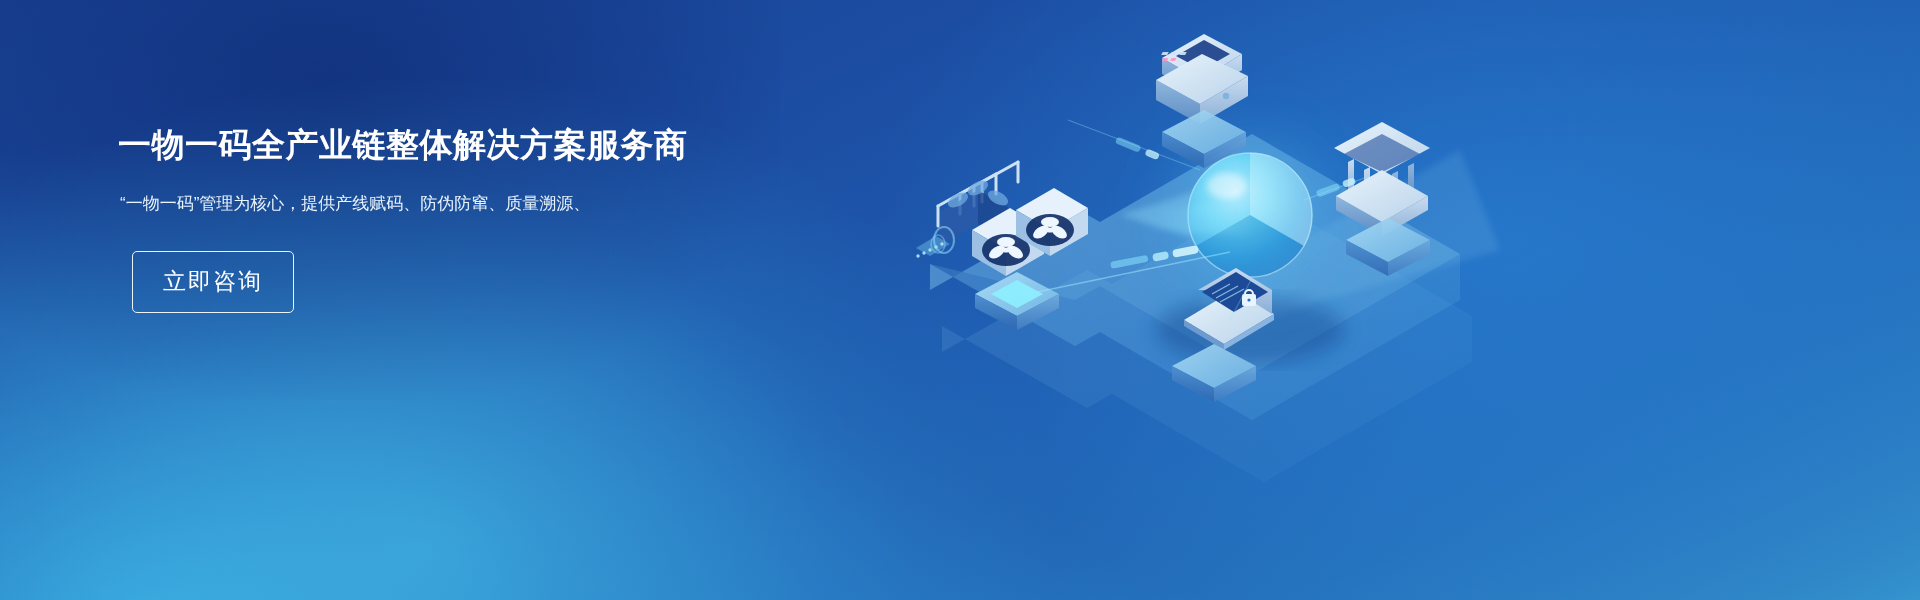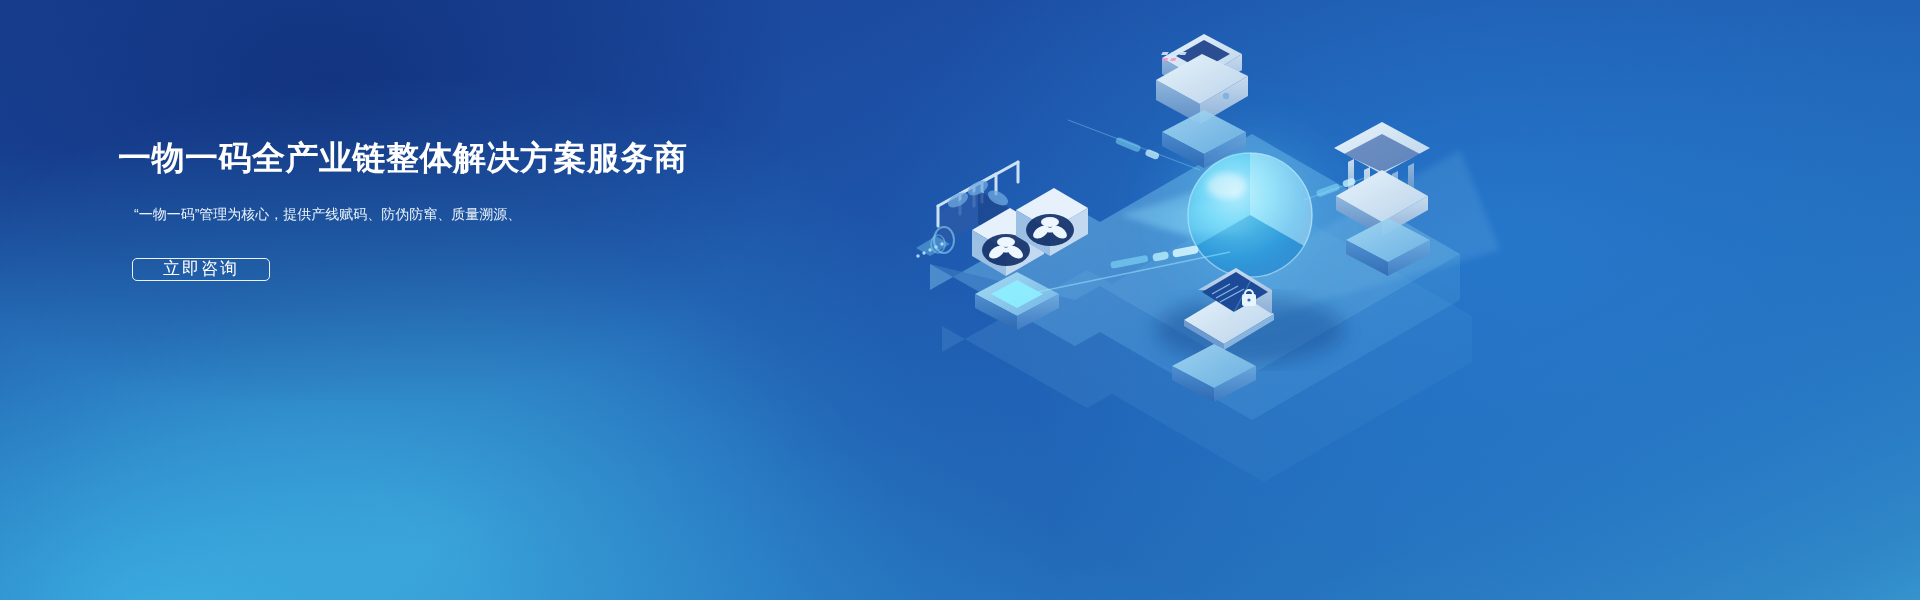--- a/index.html
+++ b/index.html
@@ -30,49 +30,49 @@
     left: -120px; top: -220px;
     width: 900px; height: 620px;
     background: radial-gradient(ellipse at 50% 50%, rgba(16,46,120,0.75) 0%, rgba(18,52,130,0.35) 50%, rgba(20,60,140,0) 75%);
     pointer-events: none;
   }
 
   
   .content {
     position: absolute;
     left: 118px;
-    top: 138px;
+    top: 125px;
     width: 760px;
     z-index: 20;
   }
   .headline {
     font-size: 33px;
     font-weight: bold;
     color: #ffffff;
     letter-spacing: 0.5px;
     line-height: 1.2;
     margin: 0 0 22px 0;
     white-space: nowrap;
   }
   .subtitle {
-    font-size: 14px;
+    font-size: 17px;
     color: #eaf4fd;
     line-height: 2.05;
-    margin: 0 0 10px 16px;
+    margin: 0 0 10px 2px;
     font-weight: normal;
   }
   .subtitle-line { display: block; white-space: nowrap; }
   .cta-wrap { margin-top: 30px; margin-left: 14px; }
   .cta-button {
     display: inline-block;
-    padding: 0 30px;
+    padding: 16px 30px;
     border: 1px solid rgba(255,255,255,0.92);
     border-radius: 5px;
     color: #ffffff;
-    font-size: 17px;
+    font-size: 23px;
     letter-spacing: 2px;
     background: transparent;
     cursor: pointer;
     line-height: 1.2;
     font-family: inherit;
   }
 
   
   .illustration {
     position: absolute;

